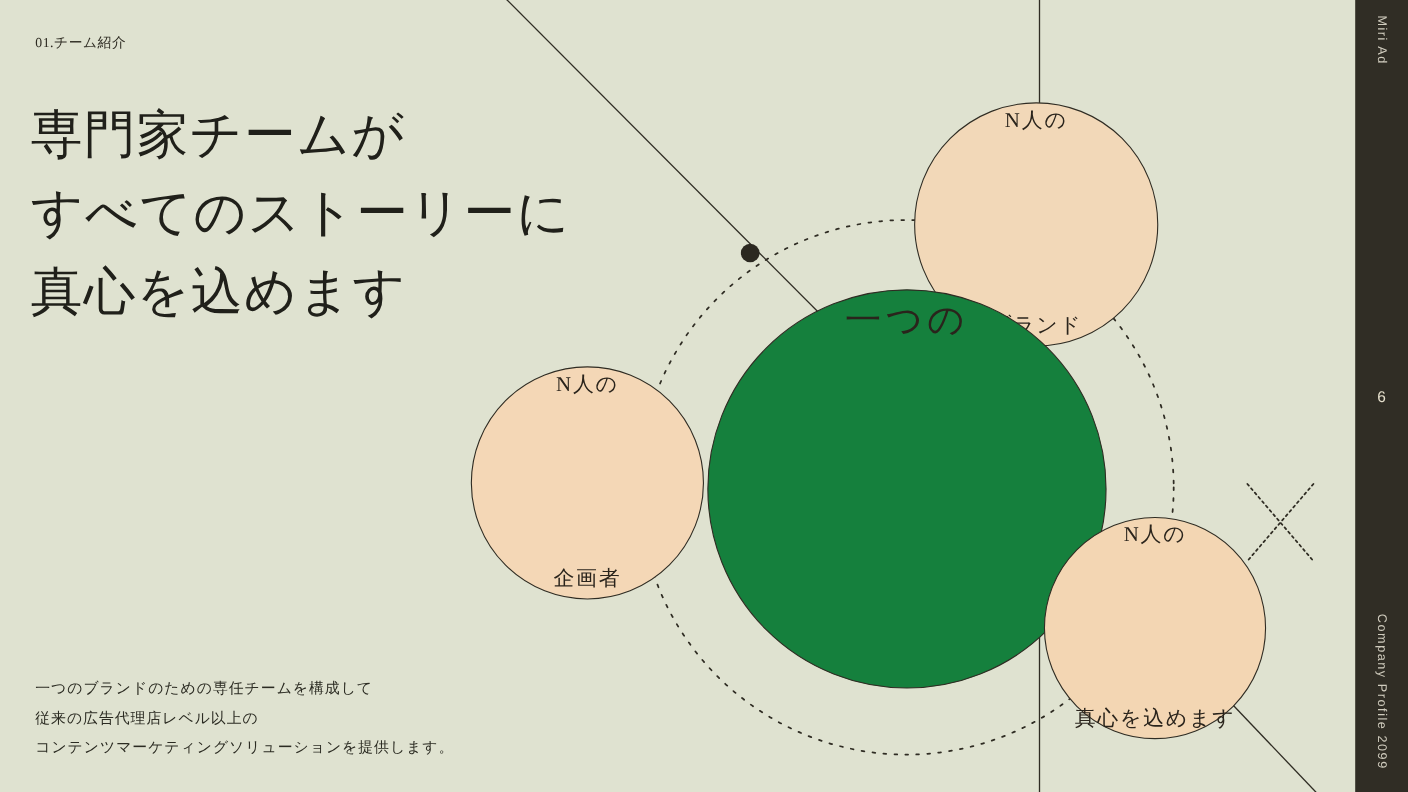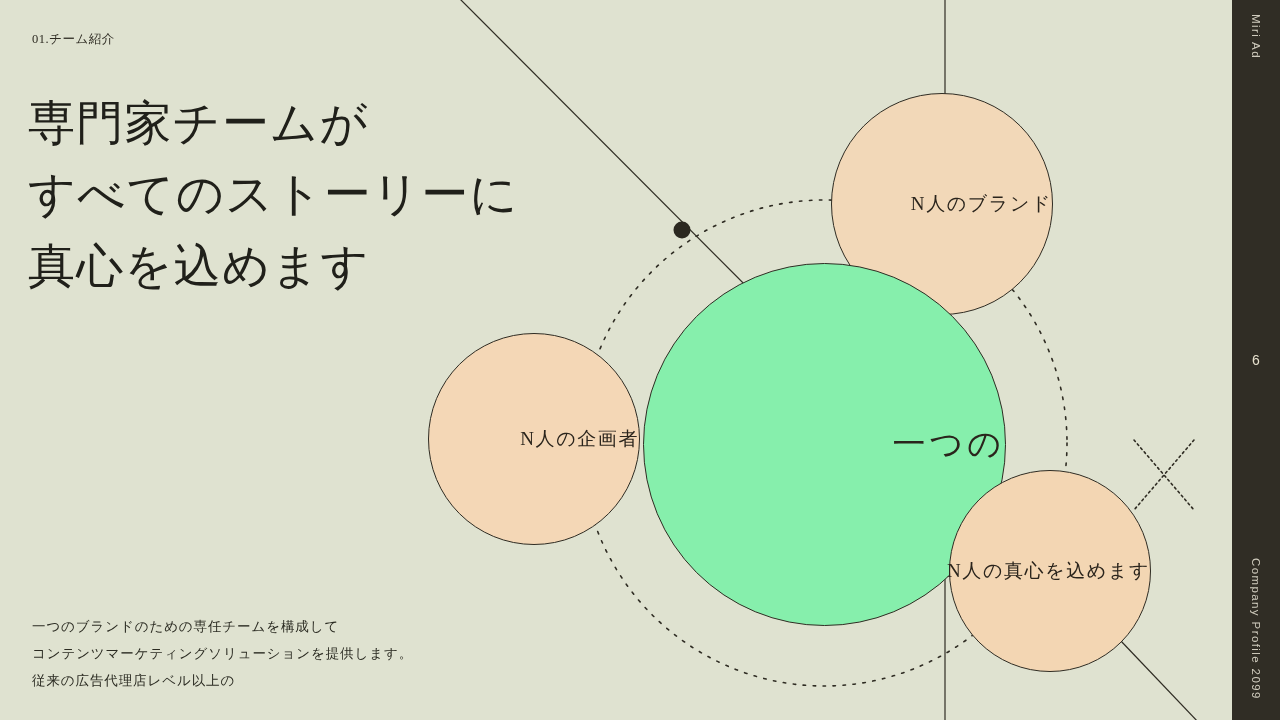--- a/index.html
+++ b/index.html
@@ -63,34 +63,34 @@
     font-family: "Liberation Serif", "DejaVu Serif", serif;
     white-space: nowrap;
   }
   .desc div { display: block; font-family: Liberation Mono, monospace; }
 
   
   .bubble {
     position: absolute;
     border-radius: 50%;
     display: flex;
-    flex-direction: row;
+    flex-direction: column;
     align-items: center;
-    justify-content: flex-end;
+    justify-content: space-between;
     box-sizing: border-box;
     text-align: center;
     font-family: "Liberation Serif", "DejaVu Serif", serif;
     color: #2a241c;
   }
   .bubble .ln { display: block; white-space: nowrap; }
 
   #bubble-center {
     left: 643px; top: 263px;
     width: 363px; height: 363px;
-    background: #86efac;
+    background: #15803d;
     border: 1.6px solid #2f2c23;
     font-size: 33px;
     line-height: 1.72;
     letter-spacing: 4px;
     z-index: 4;
   }
   #bubble-designer {
     left: 831px; top: 93px;
     width: 222px; height: 222px;
     background: #f2d8b8;
@@ -186,22 +186,22 @@
   <div class="eyebrow">01.チーム紹介</div>
 
   <div class="headline">
     <div>専門家チームが</div>
     <div>すべてのストーリーに</div>
     <div>真心を込めます</div>
   </div>
 
   <div class="desc">
     <div>一つのブランドのための専任チームを構成して</div>
+    <div>従来の広告代理店レベル以上の</div>
     <div>コンテンツマーケティングソリューションを提供します。</div>
-    <div>従来の広告代理店レベル以上の</div>
   </div>
 
   <div class="bubble" id="bubble-planner">
     <span class="ln">N人の</span>
     <span class="ln">企画者</span>
   </div>
 
   <div class="bubble" id="bubble-designer">
     <span class="ln">N人の</span>
     <span class="ln">ブランド</span>

